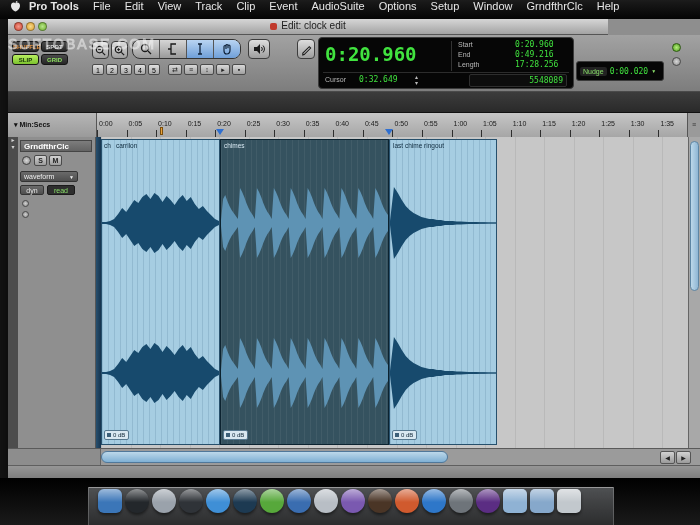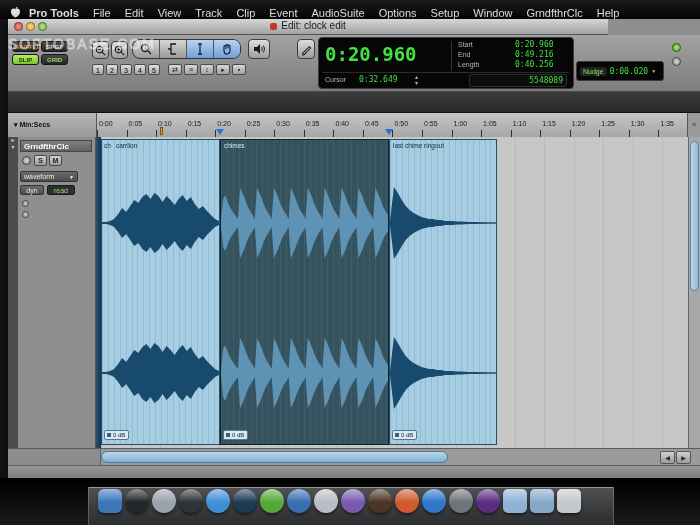--- a/index.html
+++ b/index.html
@@ -1,20 +1,20 @@
 <!DOCTYPE html>
 <html><head>
 <meta charset="utf-8">
 <style>
   html,body{margin:0;padding:0;background:#101010;}
   body{width:700px;height:525px;overflow:hidden;font-family:"Liberation Sans",sans-serif;-webkit-font-smoothing:antialiased;}
   .screen{position:relative;width:700px;height:525px;background:#141414;overflow:hidden;}
   .abs{position:absolute;}
   
-  .menubar{position:absolute;left:0;top:0;width:700px;height:19px;background:linear-gradient(#1c1c1c,#050505);color:#e8e8e8;display:flex;align-items:flex-end;font-size:11px;}
+  .menubar{position:absolute;left:0;top:0;width:700px;height:19px;background:linear-gradient(#1c1c1c,#050505);color:#e8e8e8;display:flex;align-items:flex-start;font-size:11px;}
   .menu-items{display:flex;gap:14px;margin-left:8px;}
   .menu-items>:first-child{font-weight:bold;}
   .menu-item{white-space:nowrap;cursor:default;}
   .apple{margin-left:10px;display:flex;align-items:center;}
   
   .window{position:absolute;left:8px;top:19px;width:692px;height:459px;background:#8e8e8e;box-shadow:0 4px 14px rgba(0,0,0,.6);}
   .titlebar{position:absolute;left:0;top:0;width:600px;height:15px;background:linear-gradient(#d6d6d6,#a3a3a3);border-bottom:1px solid #555;font-size:10px;color:#1c1c1c;}
   .tl{position:absolute;top:3px;width:9px;height:9px;border-radius:50%;border:1px solid rgba(0,0,0,.35);box-sizing:border-box;}
   .title-center{position:absolute;left:0;right:0;top:1px;text-align:center;}
   .proxy{display:inline-block;width:7px;height:7px;background:#c0392b;border-radius:2px;margin-right:4px;vertical-align:-1px;}
@@ -202,21 +202,21 @@
         </div>
 
       <div class="counter">
         <div class="abs" style="left:6px;top:5px;font-size:19px;font-weight:bold;">0:20.960</div>
         <div class="abs" style="left:132px;top:3px;width:1px;height:30px;background:#333;"></div>
         <div class="abs ledlabel" style="left:139px;top:3px;font-size:7px;">Start</div>
         <div class="abs led" style="left:196px;top:2px;font-size:8px;">0:20.960</div>
         <div class="abs ledlabel" style="left:139px;top:13px;font-size:7px;">End</div>
         <div class="abs led" style="left:196px;top:12px;font-size:8px;">0:49.216</div>
         <div class="abs ledlabel" style="left:139px;top:23px;font-size:7px;">Length</div>
-        <div class="abs led" style="left:196px;top:22px;font-size:8px;">0:40.256</div>
+        <div class="abs led" style="left:196px;top:22px;font-size:8px;">17:28.256</div>
         <div class="abs" style="left:4px;right:4px;top:34px;height:1px;background:#2c2c2c;"></div>
         <div class="abs ledlabel" style="left:6px;top:38px;font-size:7px;">Cursor</div>
         <div class="abs led" style="left:40px;top:37px;font-size:8px;">0:32.649</div>
         <div class="abs ledlabel" style="left:96px;top:36px;font-size:6px;line-height:6px;">▴<br>▾</div>
         <div class="abs" style="left:150px;top:36px;width:96px;height:11px;background:#0d0d0d;border:1px solid #2e2e2e;border-radius:2px;">
           <span class="abs led" style="right:3px;top:1px;font-size:8px;">5548089</span>
         </div>
       </div>
 
       <div class="gnbox" style="left:568px;top:26px;">

